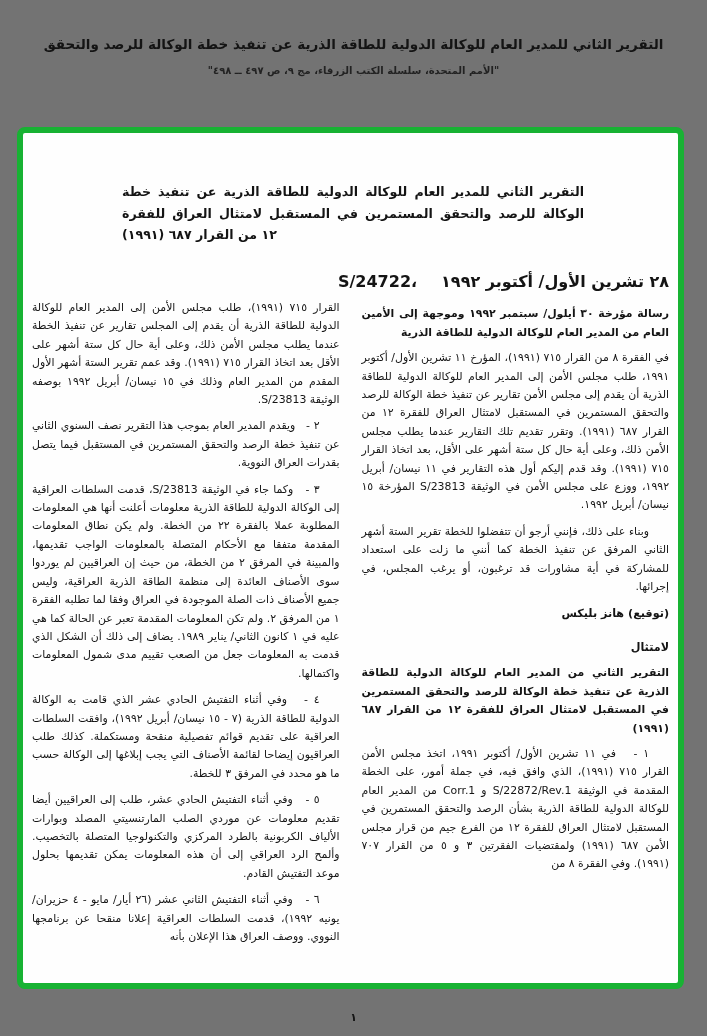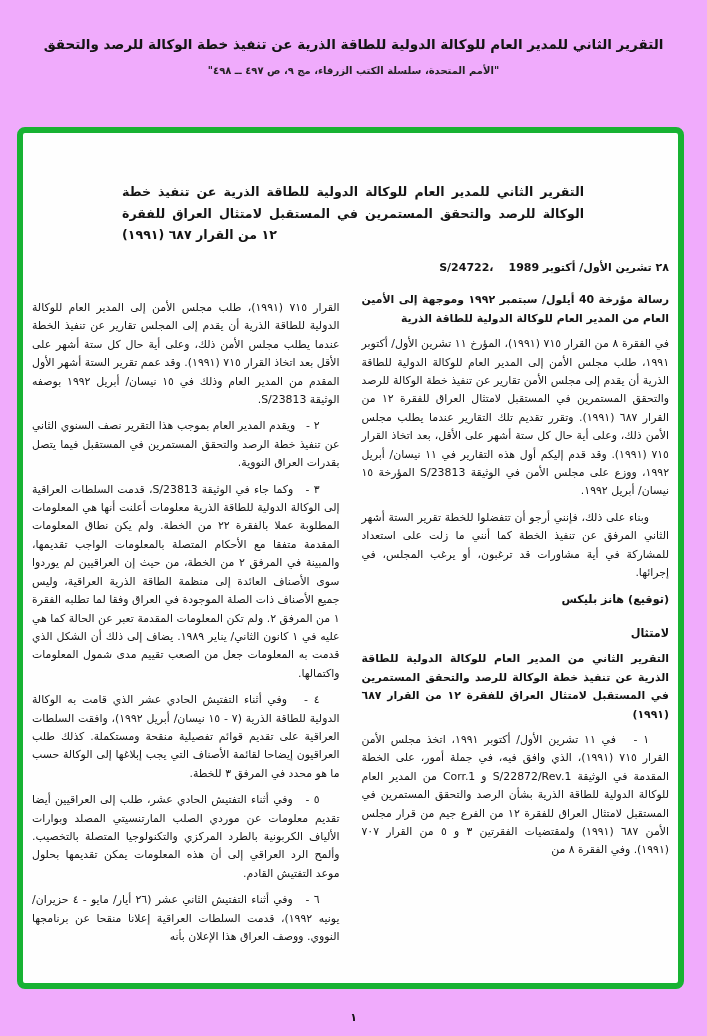--- a/index.html
+++ b/index.html
@@ -5,21 +5,21 @@
   html,body{margin:0;padding:0;}
   body{
     width:707px;height:1036px;
     background:#f6f6f4;
     font-family:"DejaVu Sans",sans-serif;
     color:#141414;
     direction:rtl;
   }
   .page{
     position:relative;width:707px;height:1036px;
-    background:#f0abfc;overflow:hidden;
+    background:#737373;overflow:hidden;
   }
   
   .outer-header{
     position:absolute;top:30px;left:0;right:0;
     text-align:center;
   }
   .oh-line{
     font-weight:bold;font-size:13.5px;line-height:29px;
     letter-spacing:.2px;
   }
@@ -47,22 +47,22 @@
     position:absolute;top:126px;right:9px;left:9px;
     display:flex;gap:22px;
   }
   .col{
     width:calc(50% - 11px);
     font-size:10.9px;line-height:18.4px;
   }
   .col-left{padding-top:40px;}
   .date-line{
     display:flex;direction:ltr;justify-content:flex-end;
-    gap:15px;font-weight:bold;font-size:11px;
-    margin:0 0 14px 0;white-space:nowrap;
+    gap:24px;font-weight:bold;font-size:16px;
+    margin:14px 0 14px 0;white-space:nowrap;
   }
   .para{
     margin:0 0 8px 0;
     text-align:justify;
   }
   .para-indent{text-indent:20px;}
   .sec-heading{
     font-weight:bold;font-size:11.2px;
     margin:2px 0 7px 0;text-align:right;
   }
@@ -95,23 +95,23 @@
       <div class="t-line">التقرير الثاني للمدير العام للوكالة الدولية للطاقة الذرية عن تنفيذ خطة</div>
       <div class="t-line">الوكالة للرصد والتحقق المستمرين في المستقبل لامتثال العراق للفقرة</div>
       <div class="t-last">١٢ من القرار ٦٨٧ (١٩٩١)</div>
     </div>
 
     <div class="cols">
 
       <div class="col col-right">
         <div class="date-line">
           <span>S/24722،</span>
-          <span dir="rtl">٢٨ تشرين الأول/ أكتوبر 1989</span>
+          <span dir="rtl">٢٨ تشرين الأول/ أكتوبر ١٩٩٢</span>
         </div>
-        <div class="bold-para">رسالة مؤرخة 40 أيلول/ سبتمبر ١٩٩٢ وموجهة إلى الأمين العام من المدير العام للوكالة الدولية للطاقة الذرية</div>
+        <div class="bold-para">رسالة مؤرخة ٣٠ أيلول/ سبتمبر ١٩٩٢ وموجهة إلى الأمين العام من المدير العام للوكالة الدولية للطاقة الذرية</div>
         <div class="para">في الفقرة ٨ من القرار ٧١٥ (١٩٩١)، المؤرخ ١١ تشرين الأول/ أكتوبر ١٩٩١، طلب مجلس الأمن إلى المدير العام للوكالة الدولية للطاقة الذرية أن يقدم إلى مجلس الأمن تقارير عن تنفيذ خطة الوكالة للرصد والتحقق المستمرين في المستقبل لامتثال العراق للفقرة ١٢ من القرار ٦٨٧ (١٩٩١). وتقرر تقديم تلك التقارير عندما يطلب مجلس الأمن ذلك، وعلى أية حال كل ستة أشهر على الأقل، بعد اتخاذ القرار ٧١٥ (١٩٩١). وقد قدم إليكم أول هذه التقارير في ١١ نيسان/ أبريل ١٩٩٢، ووزع على مجلس الأمن في الوثيقة S/23813 المؤرخة ١٥ نيسان/ أبريل ١٩٩٢.</div>
         <div class="para para-indent">وبناء على ذلك، فإنني أرجو أن تتفضلوا للخطة تقرير الستة أشهر الثاني المرفق عن تنفيذ الخطة كما أنني ما زلت على استعداد للمشاركة في أية مشاورات قد ترغبون، أو يرغب المجلس، في إجرائها.</div>
         <div class="signature">(توقيع) هانز بليكس</div>
         <div class="sec-heading">لامتثال</div>
         <div class="bold-para">التقرير الثاني من المدير العام للوكالة الدولية للطاقة الذرية عن تنفيذ خطة الوكالة للرصد والتحقق المستمرين في المستقبل لامتثال العراق للفقرة ١٢ من القرار ٦٨٧ (١٩٩١)</div>
         <div class="para para-indent">١ -&nbsp;&nbsp;&nbsp;في ١١ تشرين الأول/ أكتوبر ١٩٩١، اتخذ مجلس الأمن القرار ٧١٥ (١٩٩١)، الذي وافق فيه، في جملة أمور، على الخطة المقدمة في الوثيقة S/22872/Rev.1 و Corr.1 من المدير العام للوكالة الدولية للطاقة الذرية بشأن الرصد والتحقق المستمرين في المستقبل لامتثال العراق للفقرة ١٢ من الفرع جيم من قرار مجلس الأمن ٦٨٧ (١٩٩١) ولمقتضيات الفقرتين ٣ و ٥ من القرار ٧٠٧ (١٩٩١). وفي الفقرة ٨ من</div>
       </div>
 
       <div class="col col-left">
         <div class="para">القرار ٧١٥ (١٩٩١)، طلب مجلس الأمن إلى المدير العام للوكالة الدولية للطاقة الذرية أن يقدم إلى المجلس تقارير عن تنفيذ الخطة عندما يطلب مجلس الأمن ذلك، وعلى أية حال كل ستة أشهر على الأقل بعد اتخاذ القرار ٧١٥ (١٩٩١). وقد عمم تقرير الستة أشهر الأول المقدم من المدير العام وذلك في ١٥ نيسان/ أبريل ١٩٩٢ بوصفه الوثيقة S/23813.</div>

